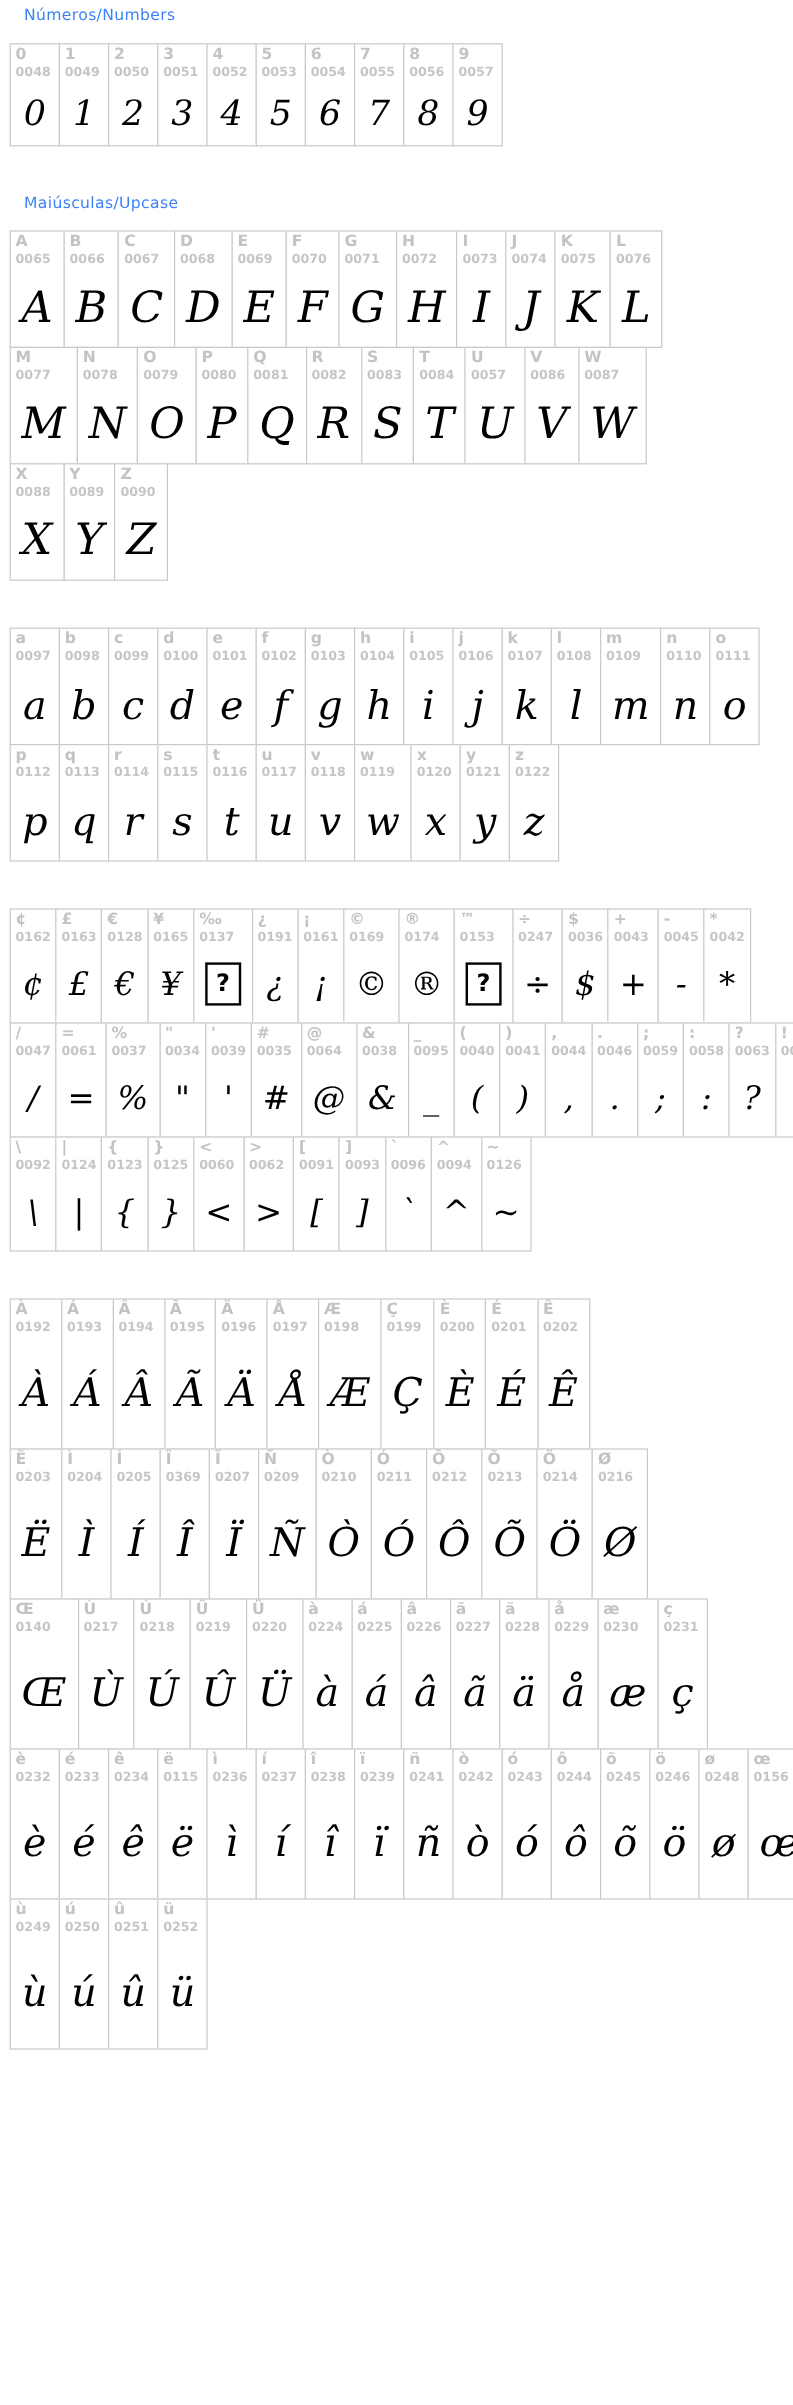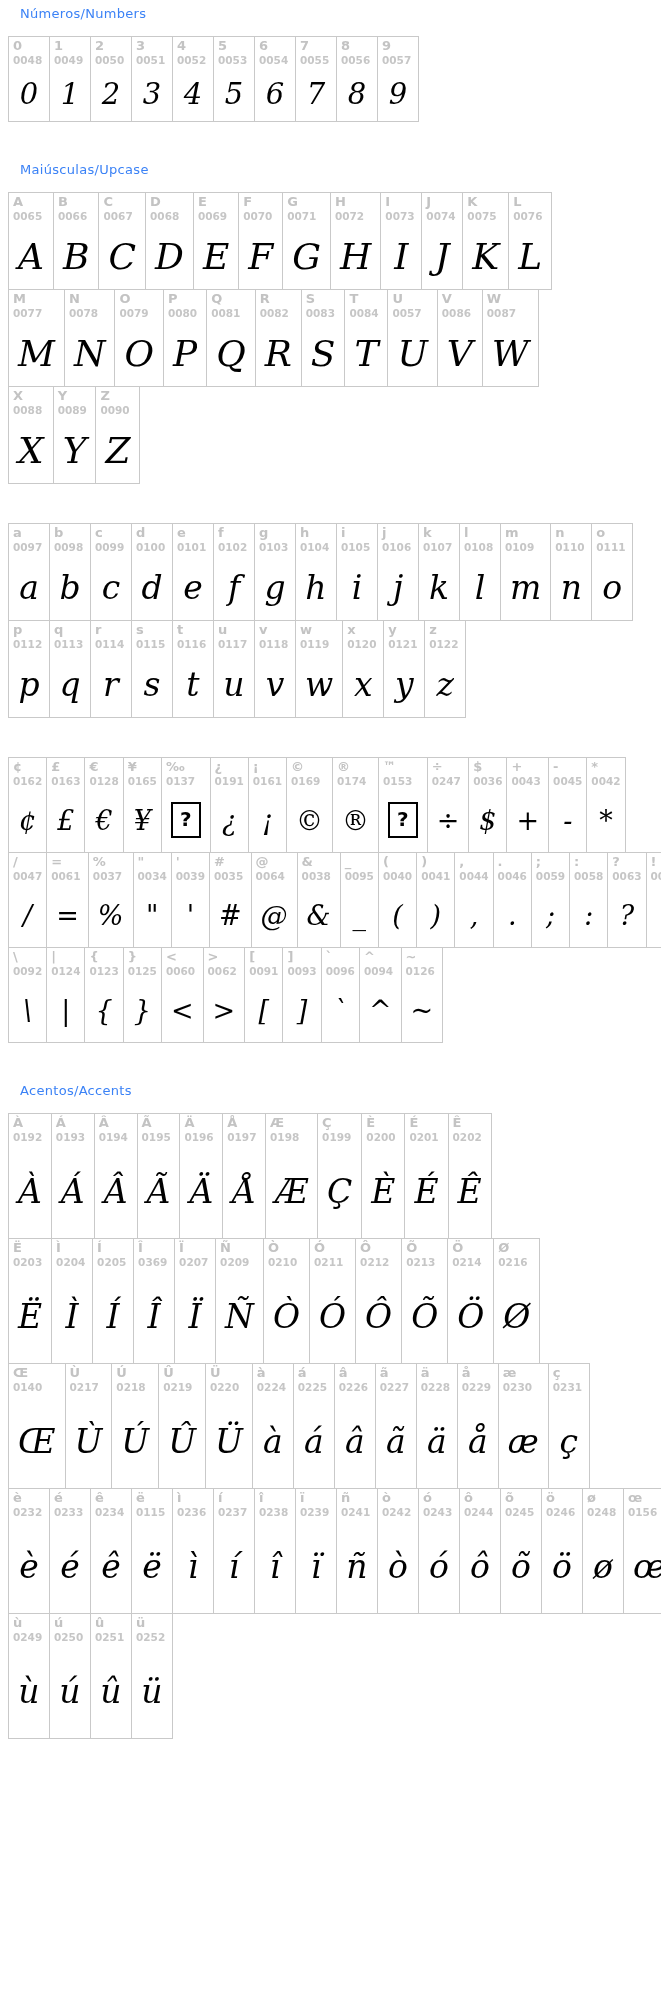--- a/index.html
+++ b/index.html
@@ -628,21 +628,20 @@
           <div class="cell-glyph">^</div>
         </div>
         <div class="glyph-cell">
           <div class="cell-char">~</div>
           <div class="cell-code">0126</div>
           <div class="cell-glyph">~</div>
         </div>
       </div>
     </section>
     <section class="section" id="sec-accents">
-      <h2 class="section-title">Acentos/Accents</h2>
       <div class="glyph-row">
         <div class="glyph-cell">
           <div class="cell-char">À</div>
           <div class="cell-code">0192</div>
           <div class="cell-glyph">À</div>
         </div>
         <div class="glyph-cell">
           <div class="cell-char">Á</div>
           <div class="cell-code">0193</div>
           <div class="cell-glyph">Á</div>

